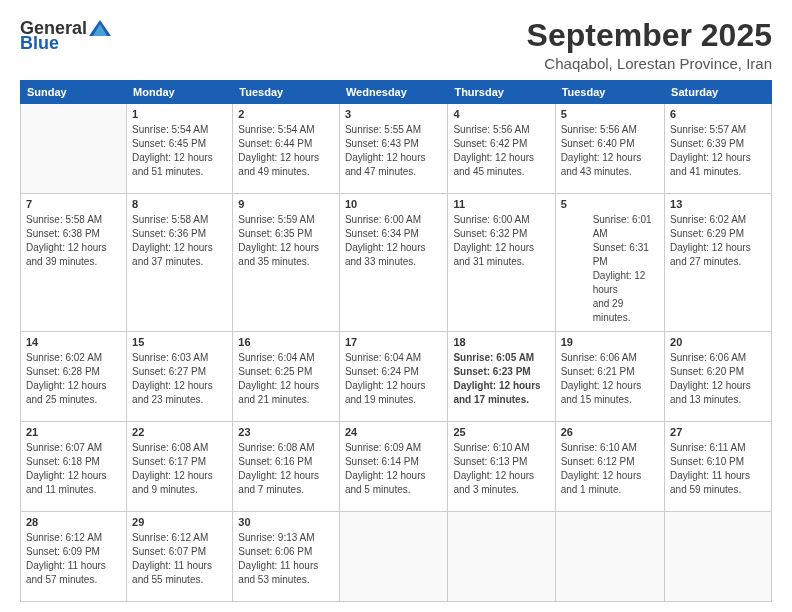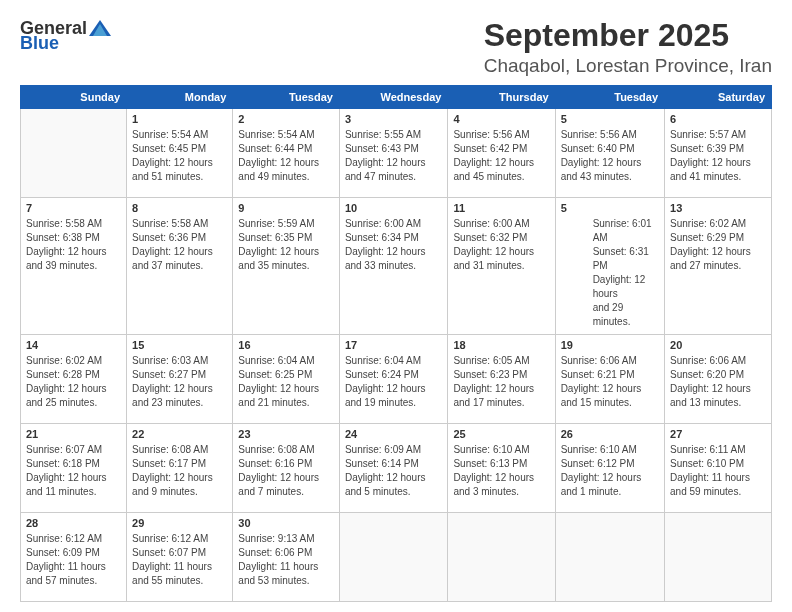--- a/index.html
+++ b/index.html
@@ -39,42 +39,43 @@
     .logo-blue { color: #1a5fb4; font-weight: bold; }
     .logo-icon {
       display: inline-block;
       width: 22px;
       height: 16px;
       margin-left: 2px;
       position: relative;
       top: -1px;
     }
     .title-block {
+      text-align: right;
     }
     .month-title {
       font-size: 32px;
       font-weight: bold;
       color: #333;
       line-height: 1.1;
     }
     .location-title {
-      font-size: 19px;
+      font-size: 15px;
       color: #555;
       margin-top: 2px;
     }
     .calendar {
       width: 100%;
       border-collapse: collapse;
       flex: 1;
       font-size: 9.5px;
     }
     .calendar thead tr th {
       background: #1a5fb4;
       color: #fff;
-      text-align: right;
+      text-align: left;
       padding: 5px 6px;
       font-size: 11px;
       font-weight: bold;
       border: 1px solid #1a5fb4;
     }
     .calendar tbody tr td {
       border: 1px solid #ccc;
       vertical-align: top;
       padding: 3px 5px;
       width: 113px;
@@ -254,21 +255,21 @@
           </td>
           <td>
             <span class="day-num">17</span>
             <div class="day-detail" style="white-space: pre-line;">Sunrise: 6:04 AM
 Sunset: 6:24 PM
 Daylight: 12 hours
 and 19 minutes.</div>
           </td>
           <td>
             <span class="day-num">18</span>
-            <div class="day-detail" style="white-space: pre-line;">Sunrise: 6:05 AM
+            <div class="day-detail" style="white-space: pre-line; font-weight: bold;">Sunrise: 6:05 AM
 Sunset: 6:23 PM
 Daylight: 12 hours
 and 17 minutes.</div>
           </td>
           <td>
             <span class="day-num">19</span>
             <div class="day-detail" style="white-space: pre-line;">Sunrise: 6:06 AM
 Sunset: 6:21 PM
 Daylight: 12 hours
 and 15 minutes.</div>

